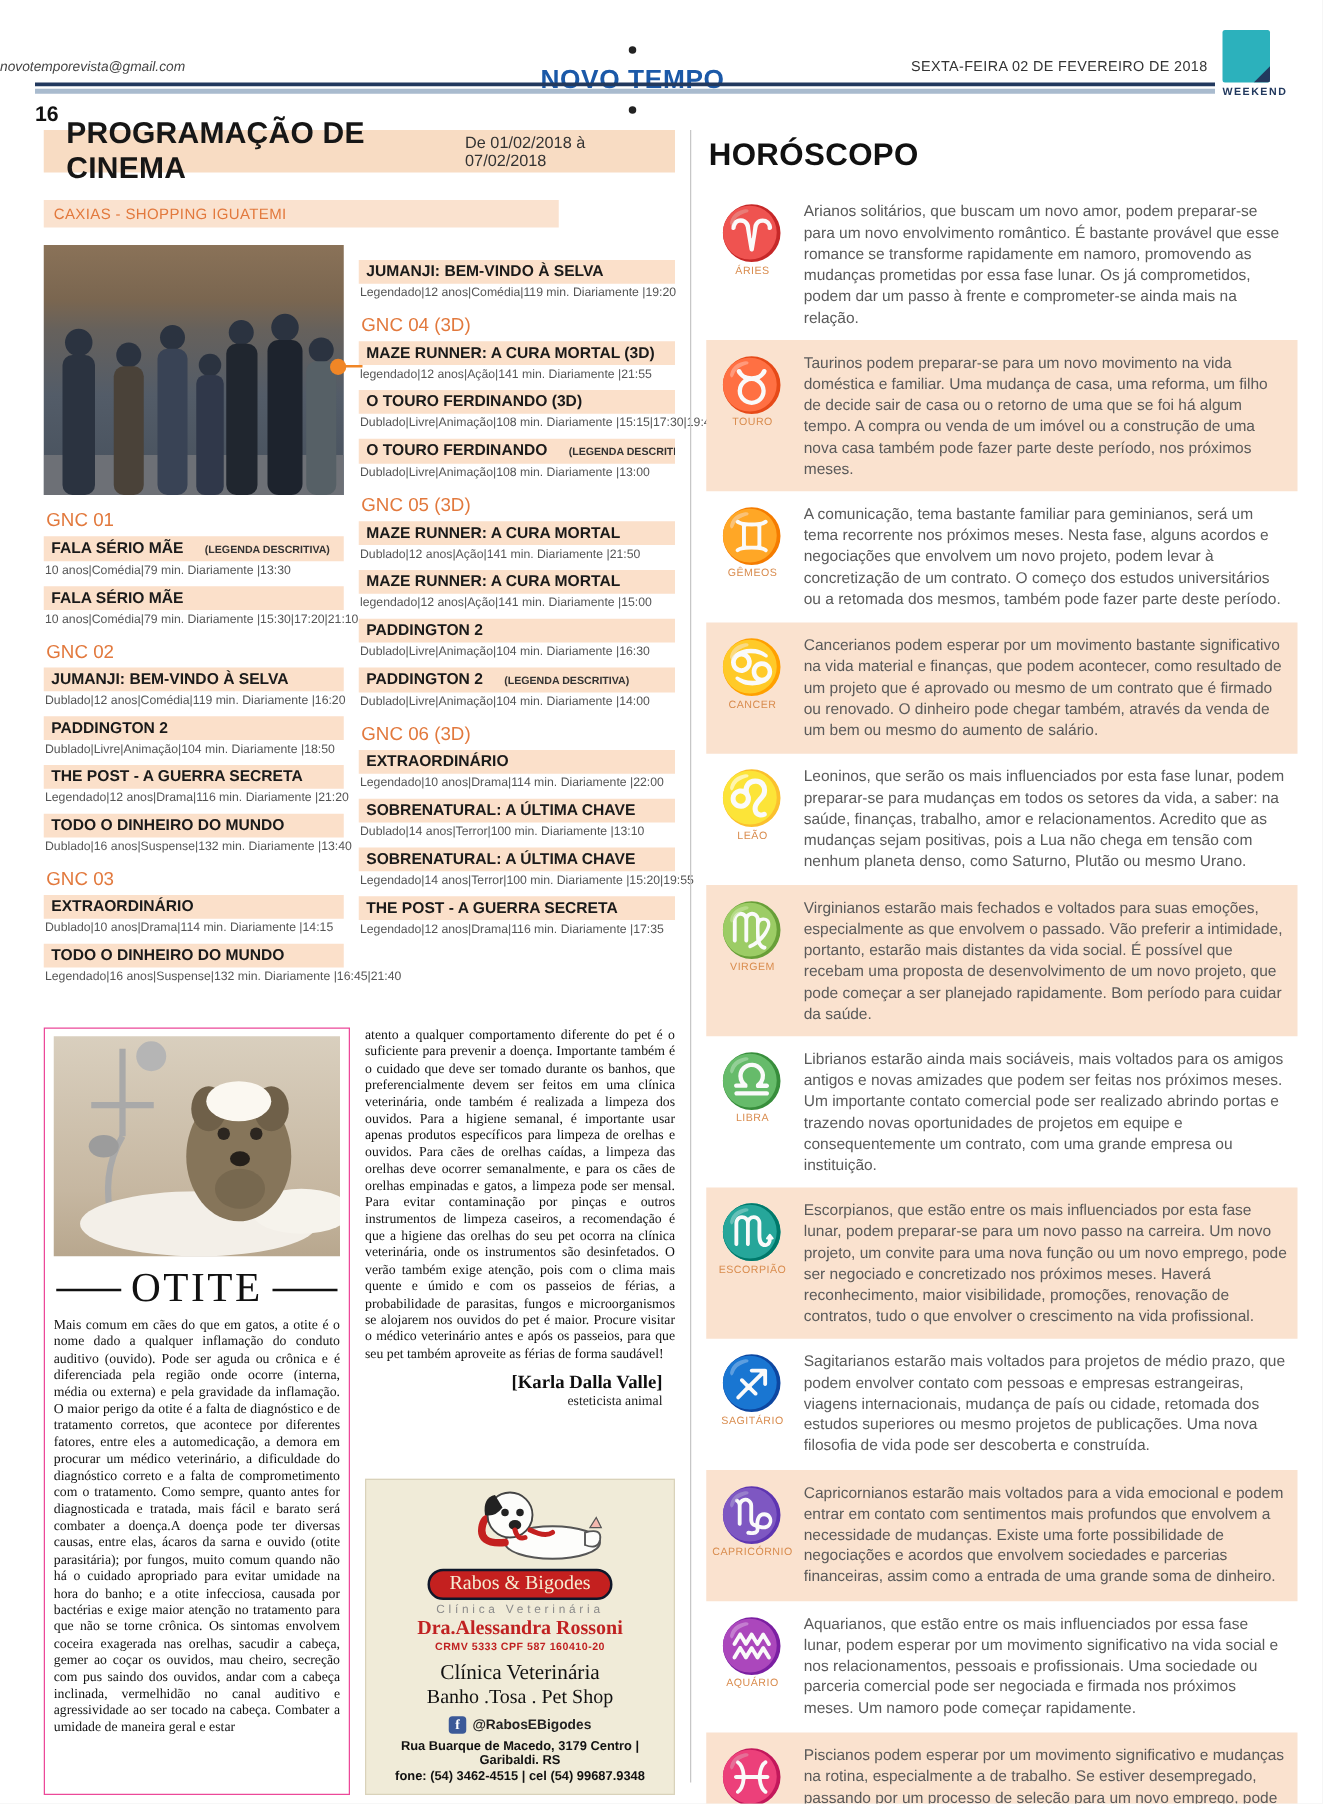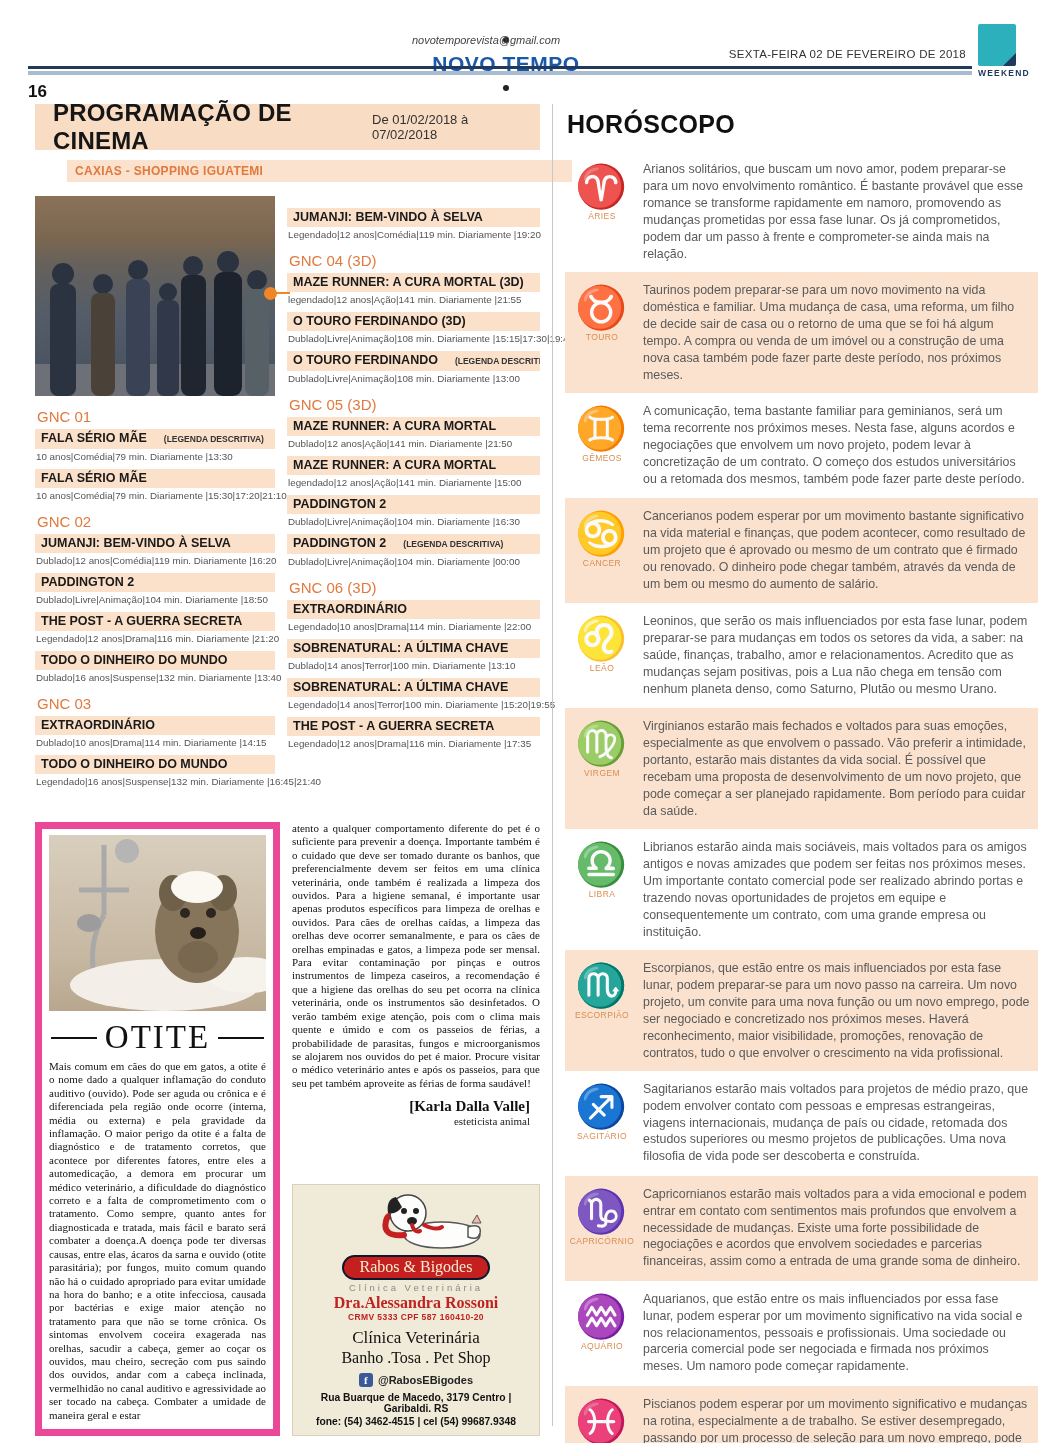--- a/index.html
+++ b/index.html
@@ -9,56 +9,56 @@
   *{margin:0;padding:0;box-sizing:border-box;}
   body{background:#e8e8e8;font-family:"Liberation Sans",sans-serif;}
   .page{position:relative;width:1058px;height:1443px;background:#fff;overflow:hidden;margin:0 auto;}
 
   
   .masthead{position:absolute;top:28px;left:40px;right:86px;display:flex;align-items:center;gap:9px;flex-direction:column;}
   .mline{flex:1;height:1.5px;background:#3a3a3a;}
   .mdot{width:6px;height:6px;border-radius:50%;background:#222;}
   .mast-title{font-size:21px;font-weight:bold;letter-spacing:.5px;color:var(--mast-blue);white-space:nowrap;}
   .pageno{position:absolute;top:42px;left:28px;font-size:17px;font-weight:bold;color:#111;margin-top:40px;}
-  .mast-email{position:absolute;top:34px;left:0;right:86px;text-align:center;font-style:italic;font-size:11px;color:#444;}
+  .mast-email{position:absolute;top:48px;left:0;right:86px;font-style:italic;font-size:11px;color:#444;}
   .mast-date{position:absolute;top:48px;right:92px;font-size:11.5px;color:#333;letter-spacing:.3px;}
   .rule-dark{position:absolute;top:66px;left:28px;right:86px;height:2.5px;background:var(--navy);}
   .rule-light{position:absolute;top:71px;left:28px;right:86px;height:3.5px;background:#a9bbce;}
   .nt-logo{position:absolute;top:24px;right:30px;width:50px;text-align:center;}
   .nt-square{position:relative;width:27px;height:42px;background:var(--teal);border-radius:2px;color:#fff;
     font-size:24px;font-weight:bold;font-style:italic;line-height:42px;overflow:hidden;padding-left:38px;}
   .nt-square::after{content:"";position:absolute;right:0;bottom:0;border-style:solid;border-width:0 0 13px 13px;
     border-color:transparent transparent var(--navy) transparent;}
   .nt-weekend{font-size:8.5px;font-weight:bold;letter-spacing:1.2px;color:var(--navy);margin-top:2px;}
 
   
-  .cine-banner{position:absolute;left:35px;top:104px;width:505px;height:46px;background:var(--peach-banner);
+  .cine-banner{position:absolute;left:35px;top:104px;width:505px;height:34px;background:var(--peach-banner);
     display:flex;align-items:center;justify-content:space-between;padding:0 14px 0 18px;}
   .cine-title{font-size:24px;font-weight:bold;letter-spacing:.2px;color:#161616;}
   .cine-dates{font-size:13px;color:#333;}
-  .cine-loc{position:absolute;left:35px;top:160px;width:505px;height:22px;background:var(--peach-row);
-    display:flex;align-items:center;padding-left:8px;font-size:12px;font-weight:bold;color:var(--accent);letter-spacing:.3px;margin-left:32px;}
+  .cine-loc{position:absolute;left:35px;top:160px;width:412px;height:22px;background:var(--peach-row);
+    display:flex;align-items:center;padding-left:8px;font-size:12px;font-weight:normal;color:var(--accent);letter-spacing:.3px;}
   .cine-cols{position:absolute;left:35px;top:196px;width:505px;display:grid;grid-template-columns:240px 253px;column-gap:12px;}
   .photo{width:240px;height:200px;position:relative;overflow:hidden;
     background:linear-gradient(180deg,#8a7258 0%,#7a6650 22%,#66615c 34%,#535c68 60%,#46505c 100%);}
   .photo svg{position:absolute;left:0;top:0;}
   .room{font-size:15px;font-weight:normal;color:var(--accent);margin:12px 0 4px 2px;}
   .room:empty{display:none;margin:0;}
   .movie .bar{background:var(--peach-bar);padding:3px 6px;font-size:12.5px;font-weight:bold;color:#1a1a1a;line-height:13px;white-space:nowrap;overflow:hidden;}
   .movie .msuffix{font-size:8.5px;font-weight:bold;color:#333;margin-left:17px;}
   .movie .msuffix:empty{display:none;}
   .movie .details{font-size:9.8px;color:#555;margin:3px 1px 7px 1px;line-height:10px;white-space:nowrap;}
   .col2{padding-top:12px;}
   .connector-dot{position:absolute;left:264px;top:287px;width:13px;height:13px;border-radius:50%;background:#f08626;}
   .connector-line{position:absolute;left:274px;top:292px;width:16px;height:2px;background:#f08626;}
 
   
   .bottom-grid{position:absolute;left:35px;top:822px;width:505px;height:614px;display:grid;
     grid-template-columns:245px 248px;column-gap:12px;}
-  .otite-box{border:7px solid #ec4899;padding:6px 7px;display:flex;flex-direction:column;overflow:hidden;background:#fff;}
+  .otite-box{border:1px solid #ec4899;padding:6px 7px;display:flex;flex-direction:column;overflow:hidden;background:#fff;}
   .dog-photo{height:176px;position:relative;overflow:hidden;background:linear-gradient(180deg,#d9cfbe,#c6b7a1 70%,#b8a78e);}
   .otite-title-row{display:flex;align-items:center;gap:8px;margin:10px 2px 6px 2px;}
   .otite-hline{flex:1;height:2px;background:#111;}
   .otite-title{font-family:"Liberation Serif",serif;font-size:33px;color:#111;letter-spacing:2px;line-height:1;}
   .serif-text{font-family:"Liberation Serif",serif;font-size:11px;line-height:1.22;text-align:justify;color:#131313;}
   .colB{display:flex;flex-direction:column;overflow:hidden;}
   .signature{align-self:flex-end;text-align:right;margin:8px 10px 6px 0;}
   .sig-name{font-family:"Liberation Serif",serif;font-size:15px;font-weight:bold;color:#111;}
   .sig-role{font-family:"Liberation Serif",serif;font-size:11px;color:#222;}
   .ad-box{margin-top:auto;background:#f0ebd8;border:1px solid #d9d2ba;padding:6px 6px 8px 6px;text-align:center;}
@@ -247,21 +247,21 @@
                   <div class="details">legendado|12 anos|Ação|141 min. Diariamente |15:00</div>
                 </div>
 
                 <div class="movie">
                   <div class="bar"><span class="mtitle">PADDINGTON 2</span></div>
                   <div class="details">Dublado|Livre|Animação|104 min. Diariamente |16:30</div>
                 </div>
 
                 <div class="movie">
                   <div class="bar"><span class="mtitle">PADDINGTON 2</span><span class="msuffix">(LEGENDA DESCRITIVA)</span></div>
-                  <div class="details">Dublado|Livre|Animação|104 min. Diariamente |00:00</div>
+                  <div class="details">Dublado|Livre|Animação|104 min. Diariamente |14:00</div>
                 </div>
               </div>
           </section>
 
           <section class="group">
             <h3 class="room">GNC 06 (3D)</h3>
             <div>
 
                 <div class="movie">
                   <div class="bar"><span class="mtitle">EXTRAORDINÁRIO</span></div>

